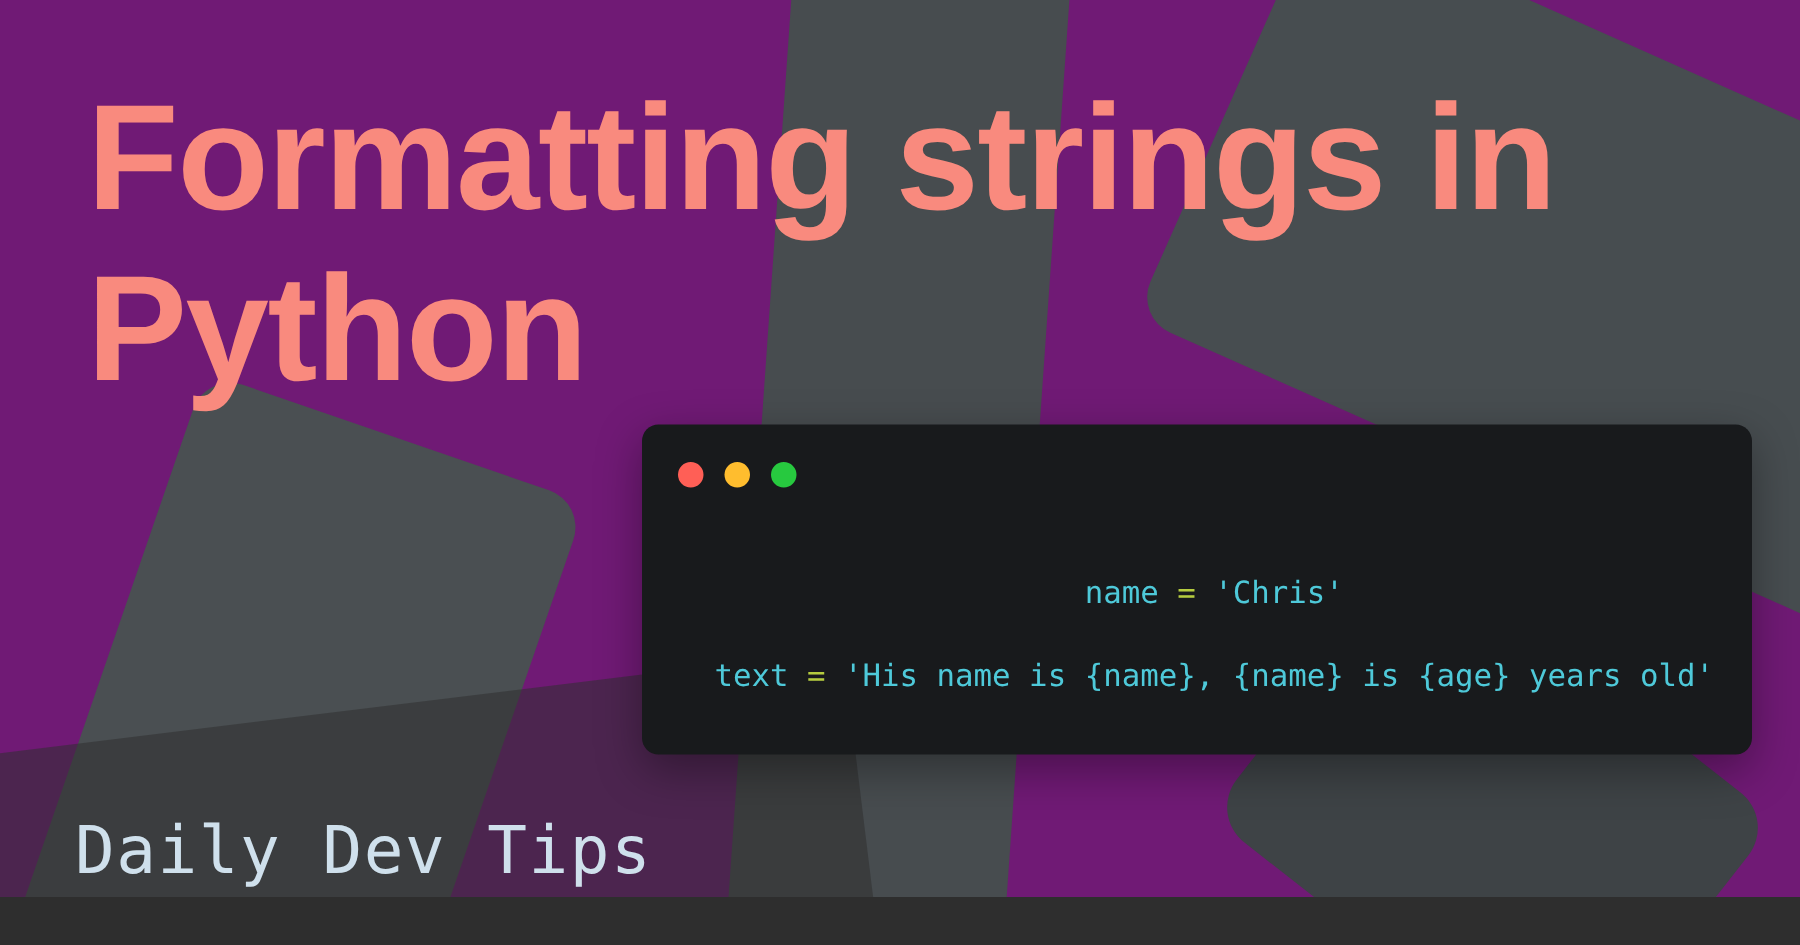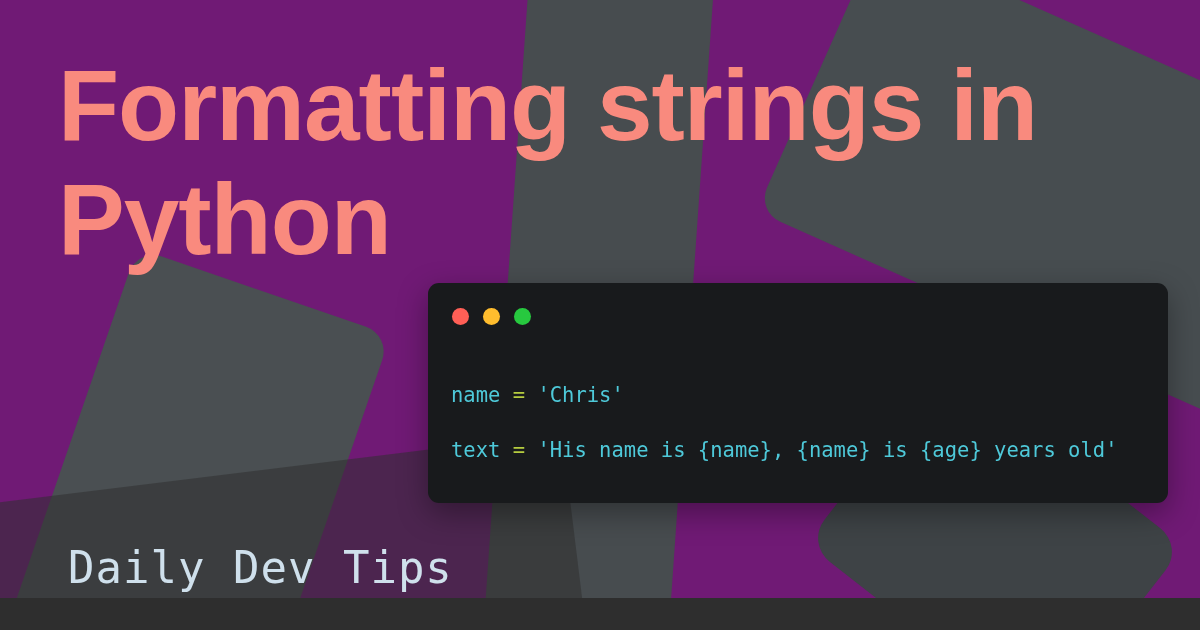--- a/index.html
+++ b/index.html
@@ -123,34 +123,35 @@
   .code {
     position: absolute;
     left: 23px;
     top: 78px;
     right: 0;
     font-family: "DejaVu Sans Mono", "Liberation Mono", monospace;
     font-size: 20.5px;
     line-height: 27.5px;
     white-space: pre;
     color: #cfe8f2;
+    text-align: center;
   }
   .code .line { display: block; }
 
   
   .t-var    { color: #4ec9d9; }
   .t-op     { color: #b5cc3f; }
   .t-str    { color: #4ec9d9; }
   .t-num    { color: #d9465c; }
   .t-punct  { color: #e6e6e6; }
 
   
   .footer {
     position: absolute;
-    left: 68px;
+    left: 50px;
     top: 540px;
     font-family: "DejaVu Sans Mono", "Liberation Mono", monospace;
     font-size: 44px;
     line-height: 56px;
     letter-spacing: 1px;
     color: #cfe0ec;
   }
 </style>
 </head>
 <body>

